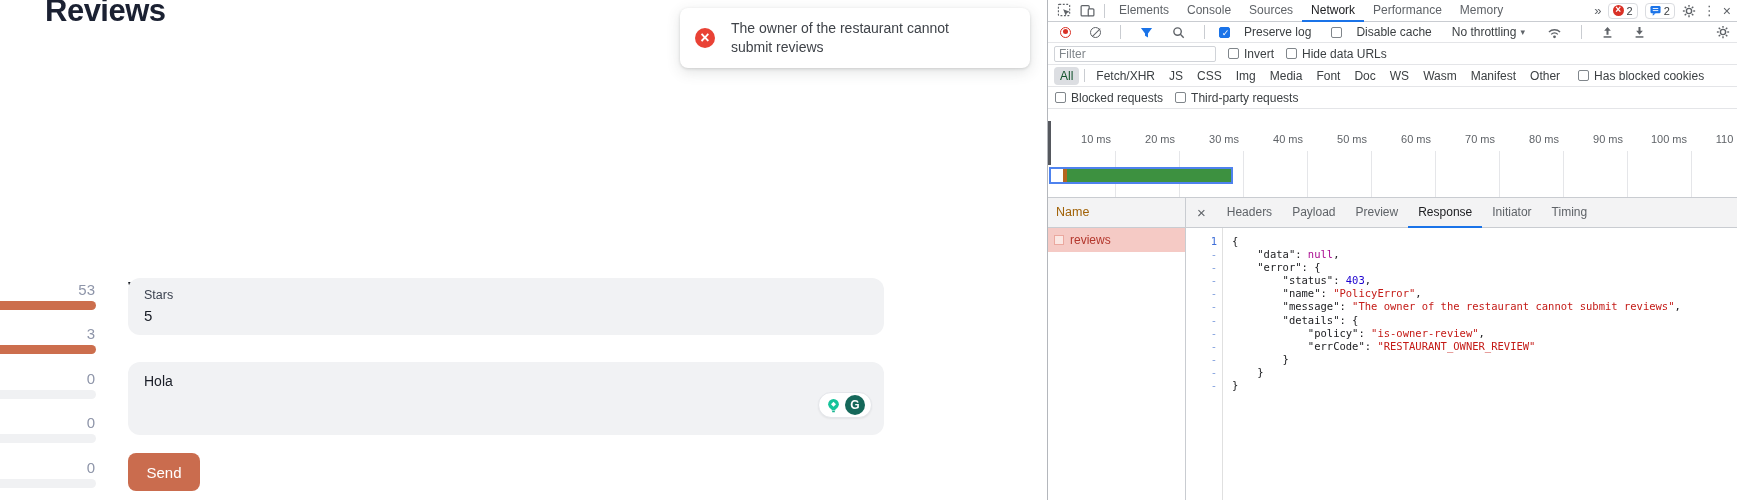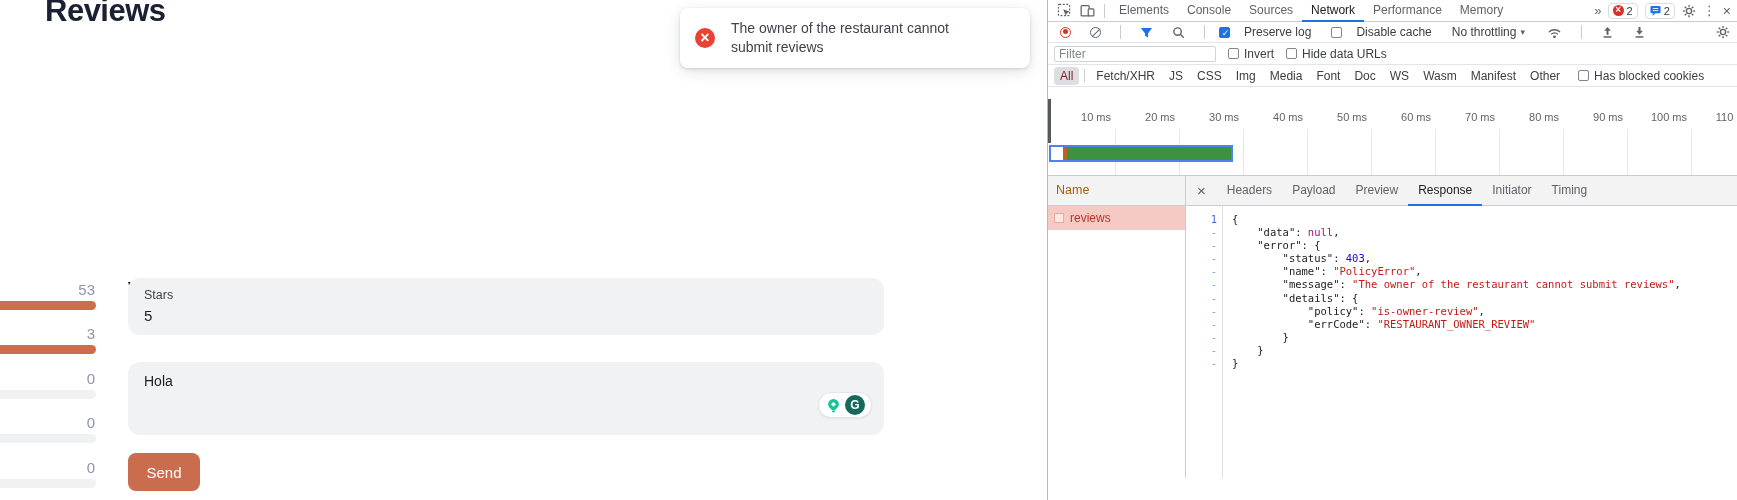--- a/index.html
+++ b/index.html
@@ -89,21 +89,21 @@
   .dt-filterrow { height:22px; border-bottom:1px solid #e4e5e8; padding-left:6px; }
   .filter-input { width:162px; height:16px; border:1px solid #d0d3d8; border-radius:2px; background:#fff;
                   font-size:12px; font-family:"Liberation Sans",sans-serif; padding:0 4px; color:#0c4a6e;
                   margin-right:12px; }
   .filter-input::placeholder { color:#80868b; }
   .cb-group { display:flex; align-items:center; margin-right:12px; }
 
   
   .dt-chiprow { height:22px; border-bottom:1px solid #e4e5e8; padding-left:6px; }
   .chip { padding:2px 6px; border-radius:4px; color:#3c4043; margin-right:2px; flex:0 0 auto; }
-  .chip.sel { background:#dcdee2; color:#7f1d1d; }
+  .chip.sel { background:#dcdee2; color:#14532d; }
   .chip-divider { width:1px; height:13px; background:#c9ccd1; margin:0 5px 0 3px; }
 
   
   .dt-togglerow { height:22px; border-bottom:1px solid #e4e5e8; padding-left:7px; }
 
   
   .dt-overview { position:relative; height:89px; border-bottom:1px solid #c9ccd1; overflow:hidden; background:#fff; }
   .ov-handle { position:absolute; left:0; top:12px; width:3px; height:44px; background:#55585e; }
   .ov-label { position:absolute; top:24px; width:56px; text-align:right; font-size:11px; color:#5f6368; }
   .ov-grid { position:absolute; top:42px; bottom:0; width:1px; background:#e5e6e9; }
@@ -346,20 +346,30 @@
         <div class="chip">Wasm</div>
         <div class="chip">Manifest</div>
         <div class="chip">Other</div>
       </div>
     <span class="cb-group" style="margin-left:10px">
       <span class="cb"></span>
       <span>Has blocked cookies</span>
     </span>
   </div>
 
+  <div class="dt-row dt-togglerow">
+    <span class="cb-group">
+      <span class="cb"></span>
+      <span>Blocked requests</span>
+    </span>
+    <span class="cb-group">
+      <span class="cb"></span>
+      <span>Third-party requests</span>
+    </span>
+  </div>
 
   <div class="dt-overview">
     <div class="ov-handle"></div>
     <div>
         <div class="ov-label" style="left: 7px;">10 ms</div>
         <div class="ov-grid" style="left: 67px;"></div>
         <div class="ov-label" style="left: 71px;">20 ms</div>
         <div class="ov-grid" style="left: 131px;"></div>
         <div class="ov-label" style="left: 135px;">30 ms</div>
         <div class="ov-grid" style="left: 195px;"></div>

